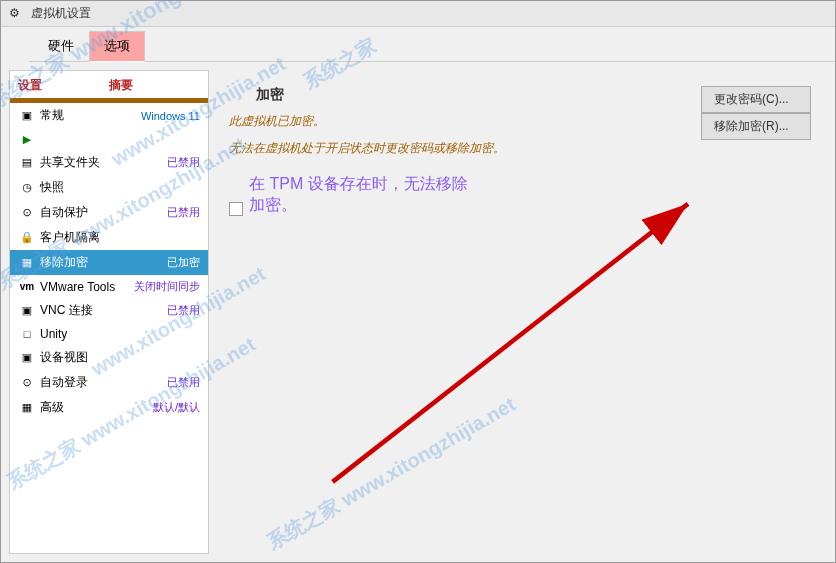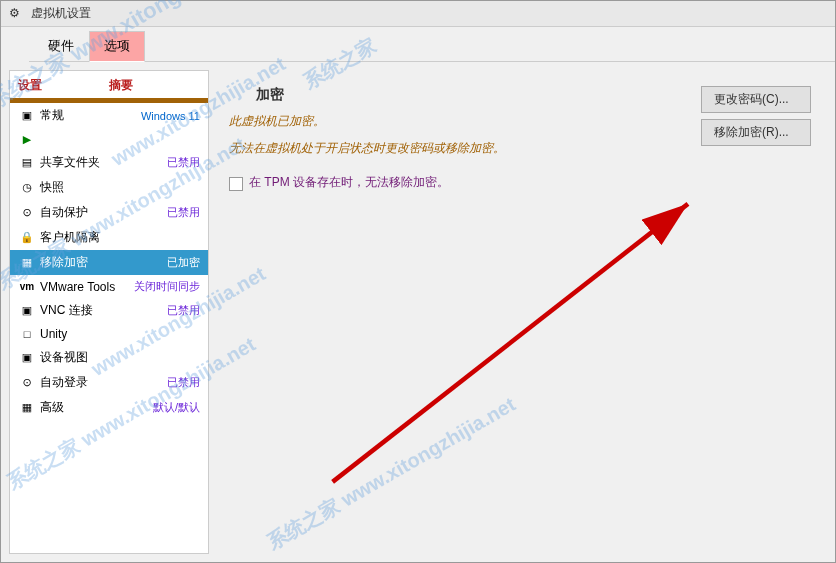--- a/index.html
+++ b/index.html
@@ -135,39 +135,38 @@
       margin-bottom: 8px;
       line-height: 1.6;
       font-style: italic;
     }
     .right-buttons {
       position: absolute;
       right: 16px;
       top: 16px;
       display: flex;
       flex-direction: column;
-      gap: 6px;
     }
     .btn {
       padding: 4px 12px;
       font-size: 12px;
       background: #e1e1e1;
       border: 1px solid #aaa;
       cursor: pointer;
       min-width: 110px;
       text-align: left;
       color: #333;
     }
     .btn:disabled { color: #999; cursor: default; }
     .tpm-checkbox-area {
       display: flex;
       align-items: flex-end;
       margin-top: 16px;
-      font-size: 12px;
-      color: #701a75;
+      font-size: 16px;
+      color: #8b5cf6;
       max-width: 240px;
     }
     .tpm-checkbox {
       width: 14px;
       height: 14px;
       border: 1px solid #999;
       margin-right: 6px;
       margin-top: 2px;
       flex-shrink: 0;
       background: #fff;

